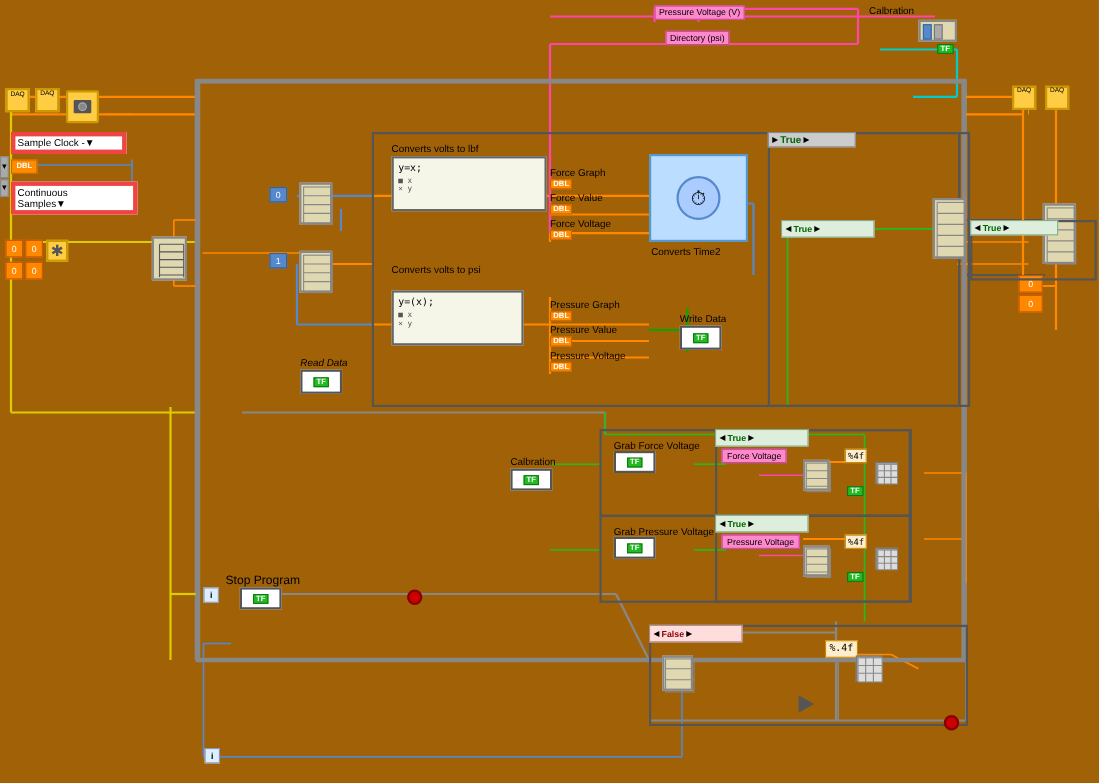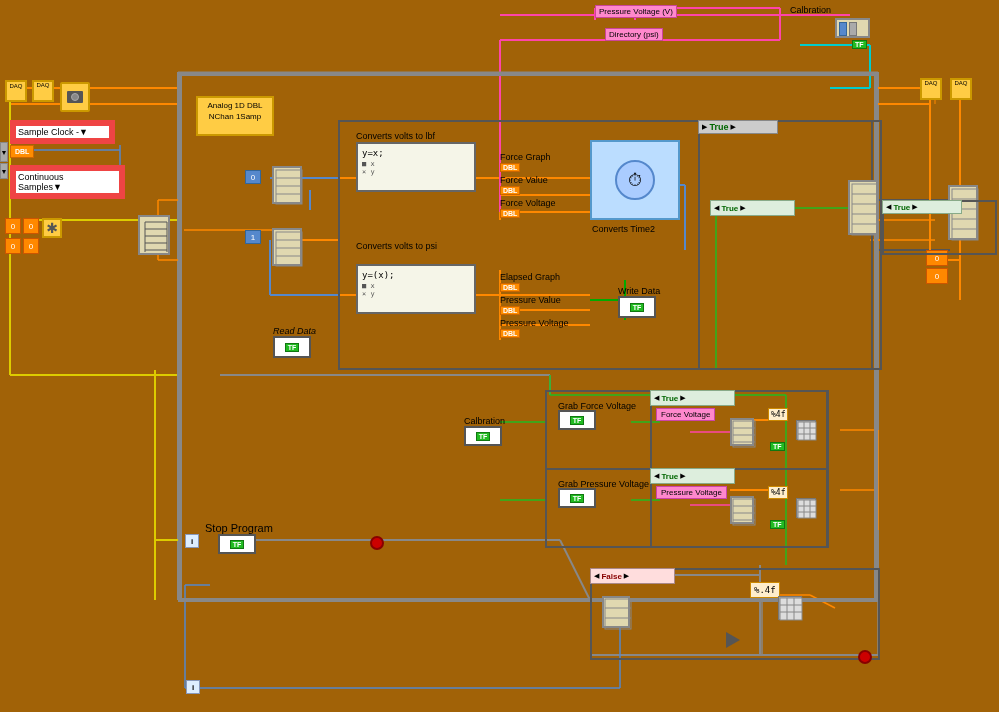--- a/index.html
+++ b/index.html
@@ -44,21 +44,21 @@
       background: #f5f5e8;
       border: 2px solid #666;
       font-size: 9px;
       font-family: monospace;
     }
 
     
     .dropdown {
       position: absolute;
       background: white;
-      border: 6px solid #ef4444;
+      border: 4px solid #ef4444;
       font-size: 9px;
       padding: 1px 14px 1px 2px;
       cursor: pointer;
     }
 
     
     .daqmx-block {
       position: absolute;
       background: #ffcc44;
       border: 2px solid #cc9900;
@@ -382,24 +382,20 @@
   </div>
 
   <div style="position:absolute; top:72px; left:178px; width:4px; height:530px; background:#888;"></div>
 
   <div style="position:absolute; top:72px; left:178px; width:700px; height:4px; background:#888;"></div>
 
   <div style="position:absolute; top:72px; left:874px; width:4px; height:530px; background:#888;"></div>
 
   <div style="position:absolute; top:598px; left:178px; width:700px; height:4px; background:#888;"></div>
 
-  <div style="position:absolute; top:96px; left:196px; width:78px; height:40px; background:#ffcc44; border:2px solid #cc9900; font-size:8px; text-align:center; padding:2px;">
-    <div style="white-space:pre-line; font-size:8px; line-height:11px;">Analog 1D DBL
-NChan 1Samp</div>
-  </div>
 
   <div style="position:absolute; top:170px; left:245px; width:16px; height:14px; background:#5588cc; border:1px solid #336699; font-size:8px; text-align:center; color:white; line-height:14px;">
     <span>0</span>
   </div>
 
   <div style="position:absolute; top:230px; left:245px; width:16px; height:14px; background:#5588cc; border:1px solid #336699; font-size:8px; text-align:center; color:white; line-height:14px;">
     <span>1</span>
   </div>
 
   <div class="connector-block" style="top:166px; left:272px; width:30px; height:38px;">
@@ -418,21 +414,21 @@
       <line x1="2" y1="18" x2="28" y2="18" stroke="#888" stroke-width="1"></line>
       <line x1="2" y1="26" x2="28" y2="26" stroke="#888" stroke-width="1"></line>
     </svg>
   </div>
 
   <div style="position:absolute; top:120px; left:338px; width:544px; height:250px; border:2px solid #555; background:transparent;"></div>
 
   <div style="position:absolute; top:130px; left:356px;">
     <span style="font-size:9px;">Converts volts to lbf</span>
   </div>
-  <div class="formula-block" style="top:142px; left:356px; width:120px; height:50px; padding:4px;">
+  <div class="formula-block" style="top:142px; left:356px; width:141px; height:50px; padding:4px;">
     <div style="font-size:9px; margin-bottom:2px;">y=x;</div>
     <div style="font-size:7px; color:#555;">■ x</div>
     <div style="font-size:7px; color:#555;">× y</div>
   </div>
 
   <div class="label" style="top:152px; left:500px;">
     <span>Force Graph</span>
   </div>
   <div class="DBL-tag" style="top:163px; left:500px;">DBL</div>
 
@@ -449,21 +445,21 @@
   <div style="position:absolute; top:240px; left:356px;">
     <span style="font-size:9px;">Converts volts to psi</span>
   </div>
   <div class="formula-block" style="top:264px; left:356px; width:120px; height:50px; padding:4px;">
     <div style="font-size:9px; margin-bottom:2px;">y=(x);</div>
     <div style="font-size:7px; color:#555;">■ x</div>
     <div style="font-size:7px; color:#555;">× y</div>
   </div>
 
   <div class="label" style="top:272px; left:500px;">
-    <span>Elapsed Graph</span>
+    <span>Pressure Graph</span>
   </div>
   <div class="DBL-tag" style="top:283px; left:500px;">DBL</div>
 
   <div class="label" style="top:295px; left:500px;">
     <span>Pressure Value</span>
   </div>
   <div class="DBL-tag" style="top:306px; left:500px;">DBL</div>
 
   <div class="label" style="top:318px; left:500px;">
     <span>Pressure Voltage</span>

